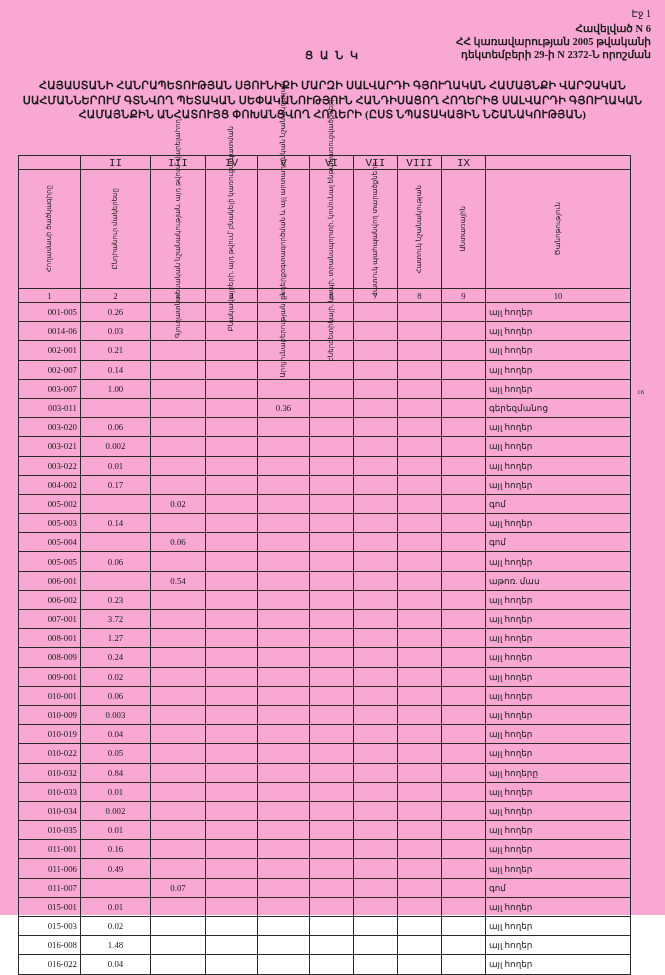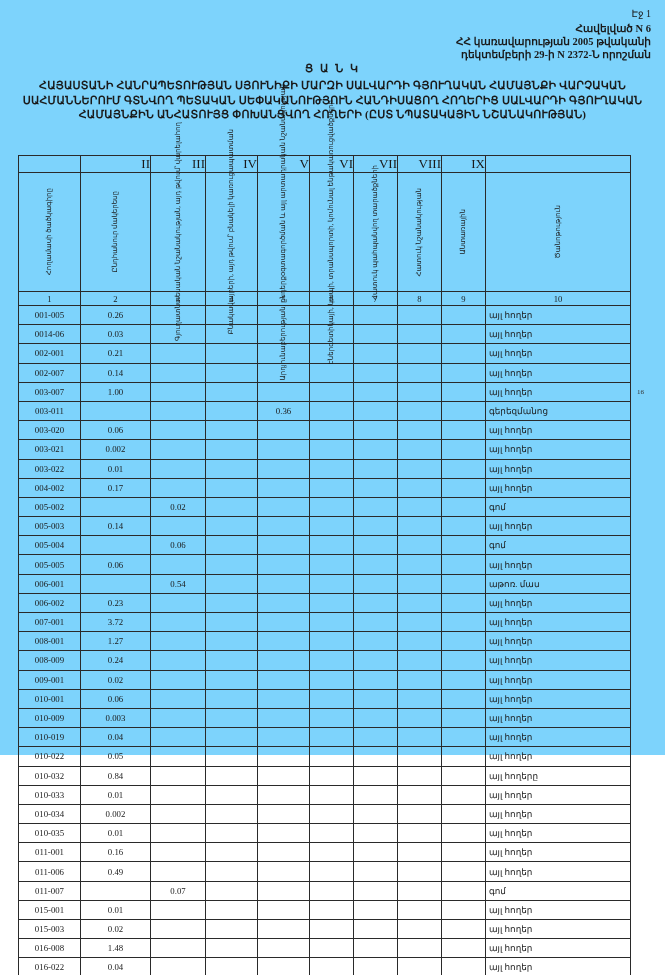--- a/index.html
+++ b/index.html
@@ -11,22 +11,22 @@
     width: 665px;
     height: 975px;
     font-family: "Liberation Serif", serif;
     color: #1a1a1a;
     position: relative;
     overflow: hidden;
   }
   .page {
     position: relative;
     width: 665px;
-    height: 755px;
-    background: #7dd3fc;
+    height: 915px;
+    background: #f9a8d4;
     box-sizing: border-box;
     padding: 8px;
   }
   .page-num {
     position: absolute;
     top: 8px;
     right: 14px;
     font-size: 10px;
     font-family: "Liberation Serif", serif;
   }
@@ -35,21 +35,21 @@
     top: 22px;
     right: 14px;
     text-align: right;
     font-size: 10.5px;
     line-height: 13px;
     font-weight: bold;
     font-family: "Liberation Serif", serif;
   }
   .annex-title {
     position: absolute;
-    top: 62px;
+    top: 49px;
     left: 0;
     width: 665px;
     text-align: center;
     font-size: 11px;
     letter-spacing: 2px;
     font-weight: bold;
   }
   .main-title {
     position: absolute;
     top: 78px;
@@ -99,29 +99,30 @@
     justify-content: center;
     height: 116px;
   }
   .numrow td {
     height: 13px;
     text-align: center;
     font-size: 8.6px;
   }
   .romanrow td {
     height: 13px;
-    text-align: right;
-    font-size: 13px;
+    text-align: center;
+    font-size: 11px;
+    font-family: Liberation Mono, monospace;
   }
   tbody.data td {
     height: 18.2px;
     font-size: 8.8px;
     padding: 0 3px;
   }
-  td.c-code { text-align: center; margin-top: 25px; }
+  td.c-code { text-align: right; margin-top: 25px; }
   td.c-num  { text-align: center; }
   td.c-note { text-align: left; font-size: 8.2px; }
   .side-mark {
     position: absolute;
     font-size: 7px;
     color: #333;
   }
   .sm1 { top: 388px; left: 637px; }
   .sm2 { top: 963px; left: 666px; }
 </style>

